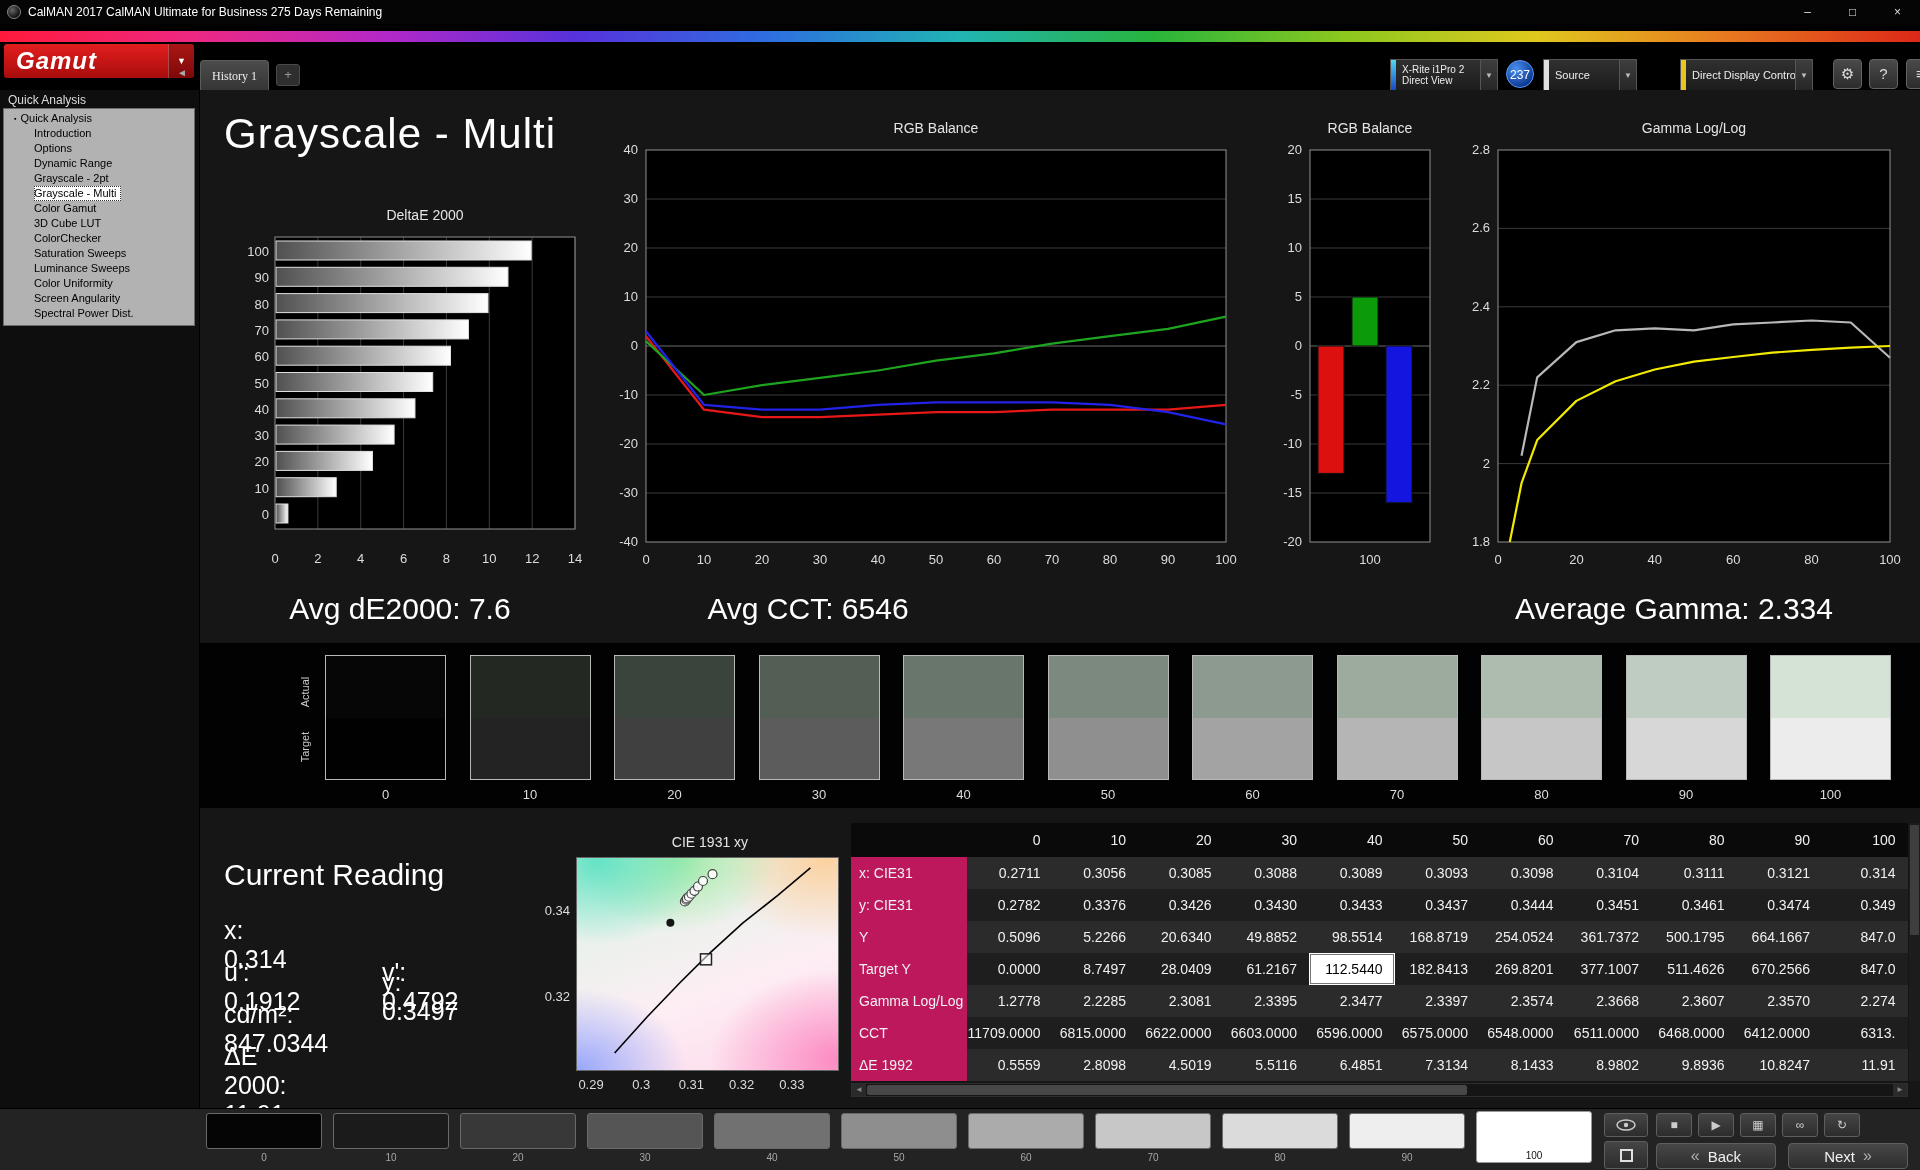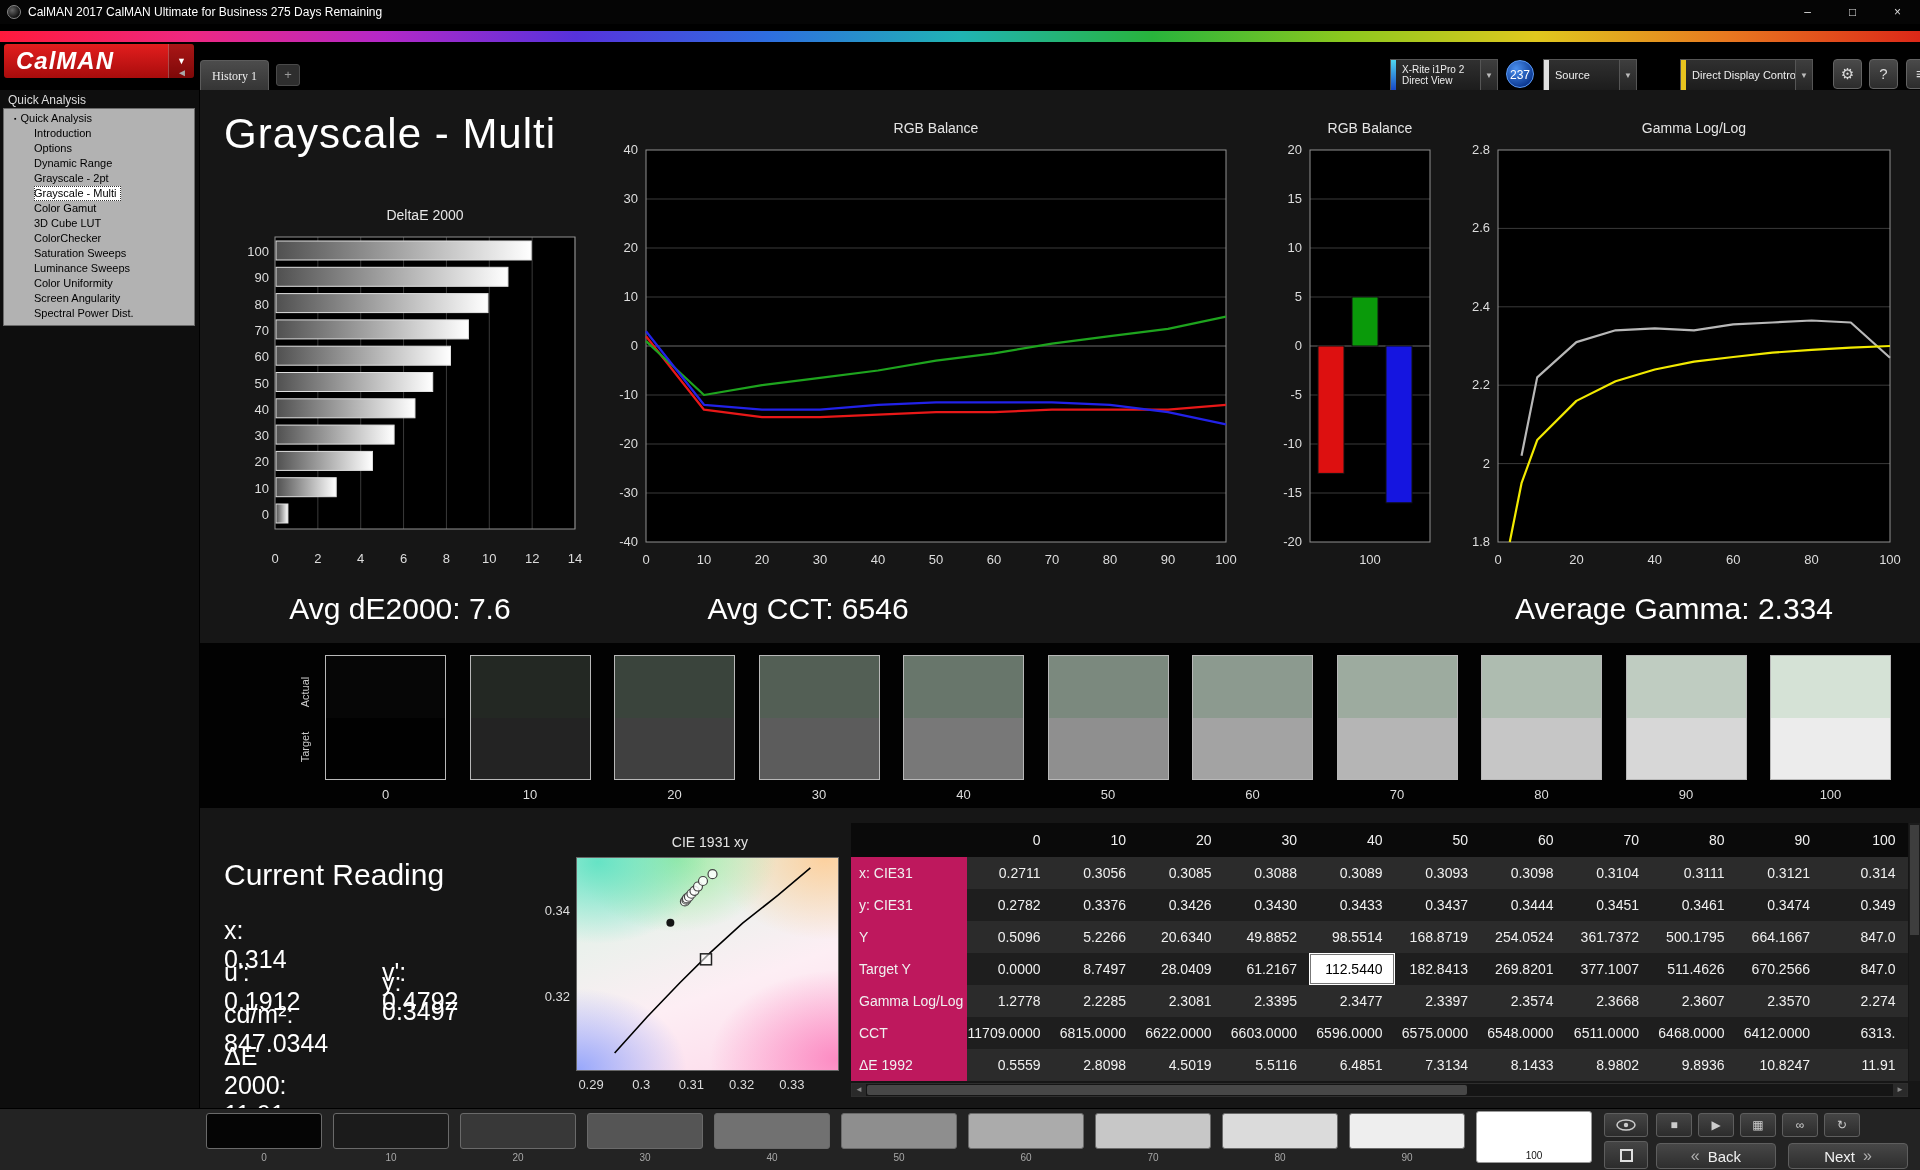--- a/index.html
+++ b/index.html
@@ -146,21 +146,21 @@
     <div class="app-icon"></div>
     <div class="tb-title">CalMAN 2017 CalMAN Ultimate for Business 275 Days Remaining</div>
     <div class="win-btn" id="win-min">–</div>
     <div class="win-btn" id="win-max">□</div>
     <div class="win-btn" id="win-close">×</div>
   </div>
 
   <div class="band"></div>
   <div class="rainbow"></div>
   <div class="logo">
-    <span class="logo-text">CalMAN</span>
+    <span class="logo-text">Gamut</span>
     <span class="logo-arrow">▼</span>
   </div>
   <div class="collapse-btn">◄</div>
   <div class="tab">History 1</div>
   <div class="tab-add">+</div>
 
   <div class="dd dd-meter">
     <div class="stripe"></div>
     <div class="dd-text2">
       <div>X-Rite i1Pro 2</div>

